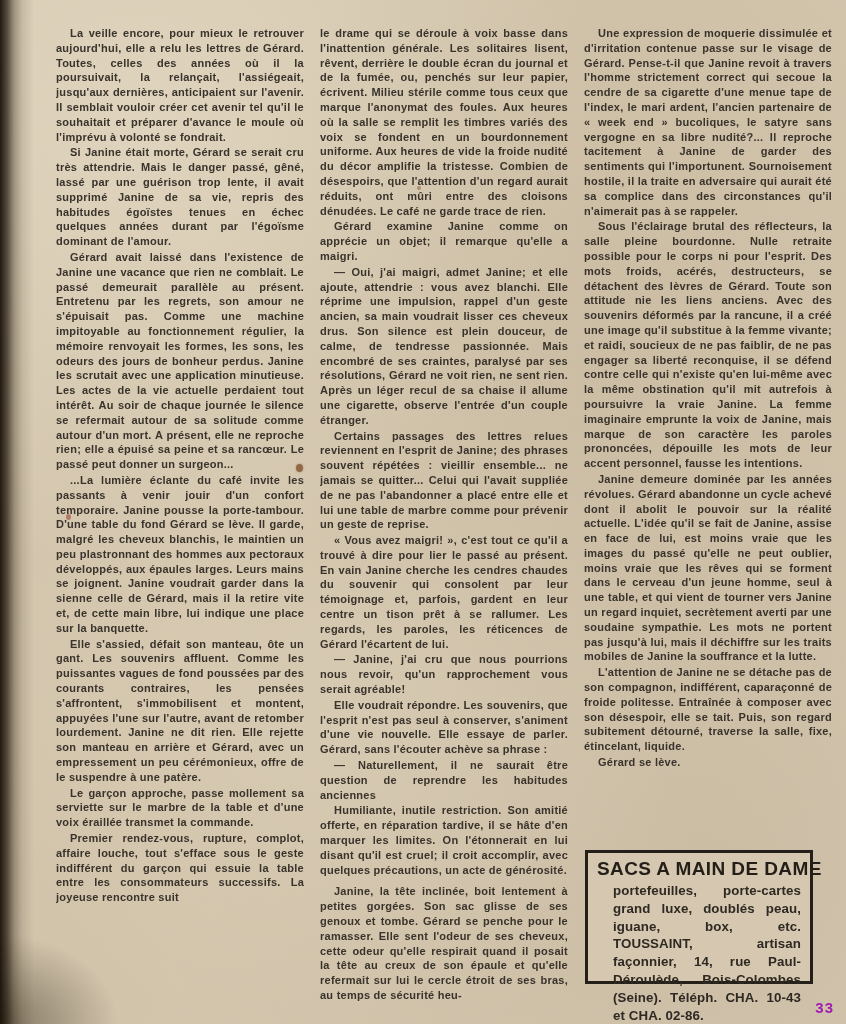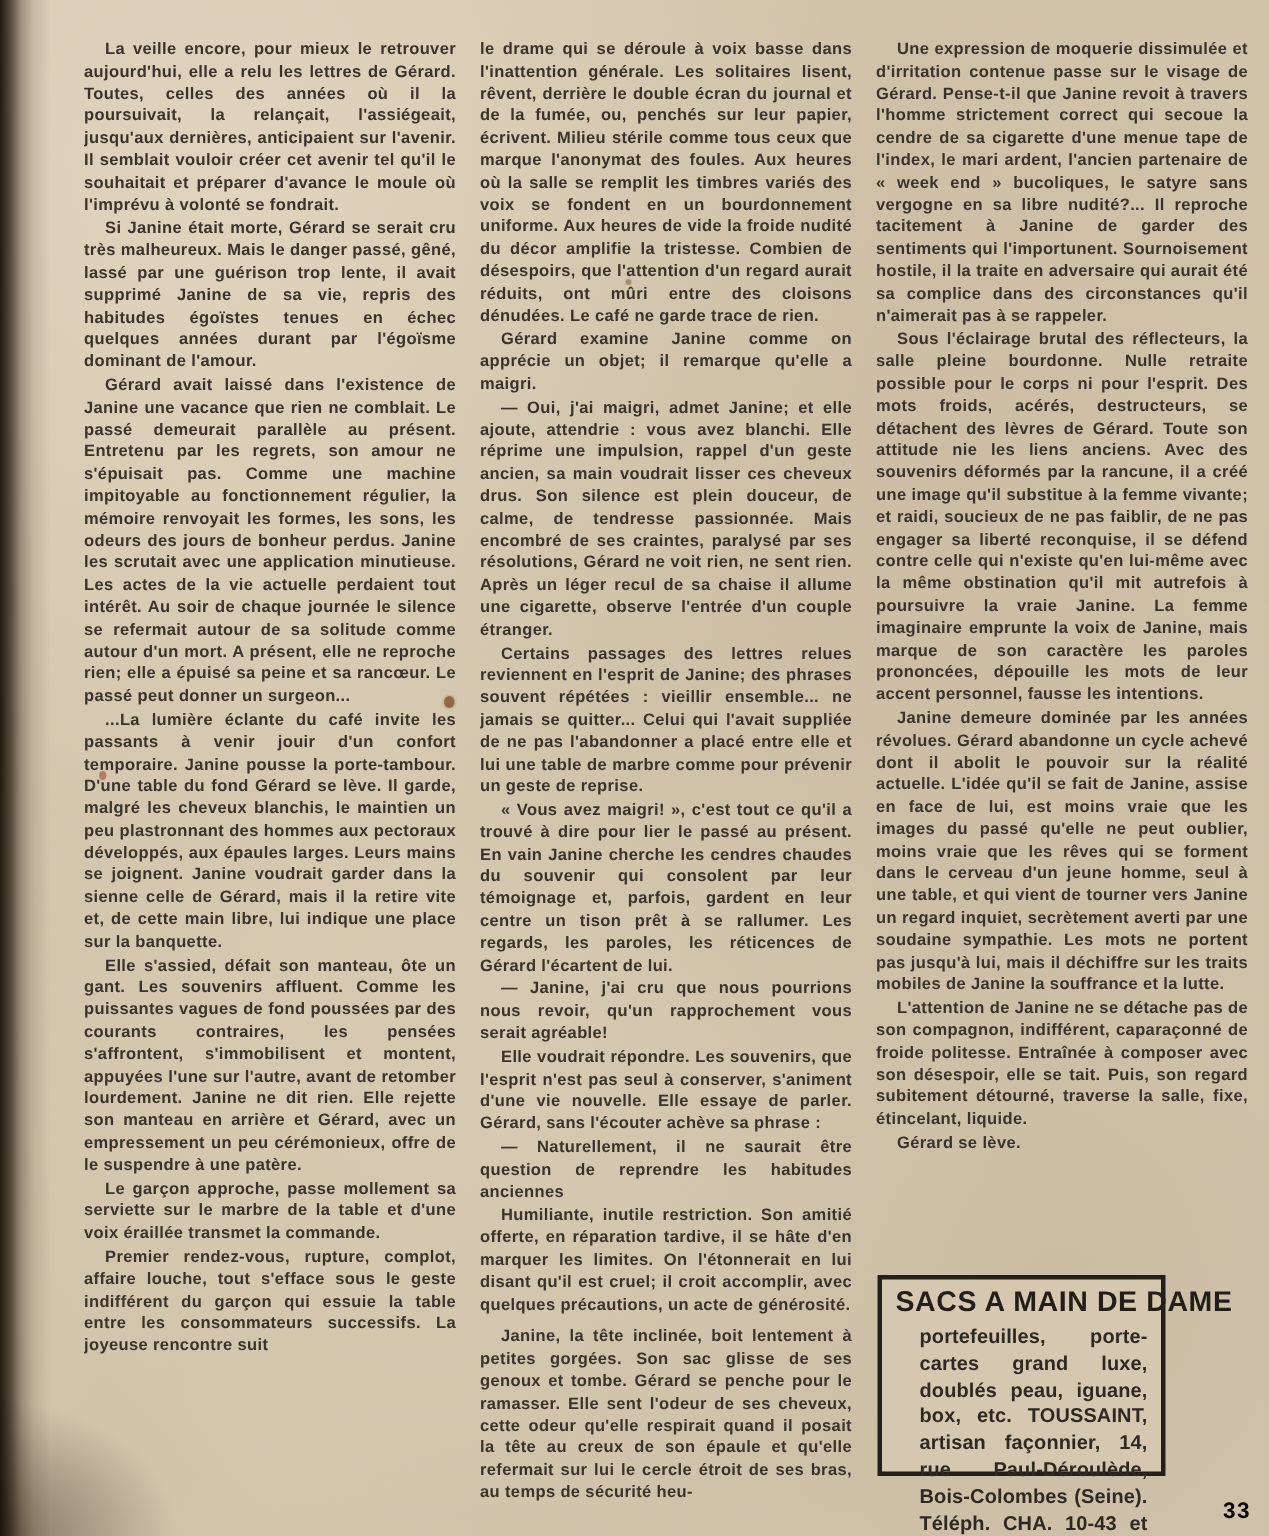--- a/index.html
+++ b/index.html
@@ -42,54 +42,54 @@
     color:#39332b;
     font-size:11px;line-height:14.8px;font-weight:bold;
     letter-spacing:0.25px;
     text-align:justify;
   }
   .para{margin:0 0 1px 0;text-indent:14px;hyphens:none;}
   .para.no-indent{text-indent:0;}
   .para.gap{margin-top:7px;}
 
   .ad-box{
-    position:absolute;left:585px;top:850px;width:192px;height:134px;z-index:6;
+    position:absolute;left:585px;top:850px;width:228px;height:134px;z-index:6;
     background:#d6c8b0;
     border:3px solid #241f19;
     box-sizing:border-box;
     padding:5px 9px 4px 9px;
     color:#2b2620;
   }
   .ad-title{
     font-size:19px;font-weight:bold;letter-spacing:0.4px;
     margin:0 0 2px 0;white-space:nowrap;color:#231e17;
   }
   .ad-body{
     font-size:13.3px;line-height:17.8px;font-weight:bold;
     letter-spacing:0.1px;text-align:justify;color:#2e2922;margin-left:16px;
   }
   .page-number{
     position:absolute;right:12px;bottom:8px;z-index:6;
-    font-size:15px;font-weight:bold;color:#000000;letter-spacing:1px;
+    font-size:15px;font-weight:bold;color:#a21caf;letter-spacing:1px;
   }
 </style>
 </head>
 <body>
 
 <div class="paper"></div>
 <div class="gutter-shadow"></div>
 <div class="corner-shadow"></div>
 <div class="speck s1"></div>
 <div class="speck s2"></div>
 <div class="speck s3"></div>
 
 <div class="content">
   <div class="column">
       <p class="para">La veille encore, pour mieux le retrouver aujourd'hui, elle a relu les lettres de Gérard. Toutes, celles des années où il la poursuivait, la relançait, l'assiégeait, jusqu'aux dernières, anticipaient sur l'avenir. Il semblait vouloir créer cet avenir tel qu'il le souhaitait et préparer d'avance le moule où l'imprévu à volonté se fondrait.</p>
-      <p class="para">Si Janine était morte, Gérard se serait cru très malheureux. Mais le danger passé, gêné, lassé par une guérison trop lente, il avait supprimé Janine de sa vie, repris des habitudes égoïstes tenues en échec quelques années durant par l'égoïsme dominant de l'amour.</p>
+      <p class="para">Si Janine était morte, Gérard se serait cru très attendrie. Mais le danger passé, gêné, lassé par une guérison trop lente, il avait supprimé Janine de sa vie, repris des habitudes égoïstes tenues en échec quelques années durant par l'égoïsme dominant de l'amour.</p>
       <p class="para">Gérard avait laissé dans l'existence de Janine une vacance que rien ne comblait. Le passé demeurait parallèle au présent. Entretenu par les regrets, son amour ne s'épuisait pas. Comme une machine impitoyable au fonctionnement régulier, la mémoire renvoyait les formes, les sons, les odeurs des jours de bonheur perdus. Janine les scrutait avec une application minutieuse. Les actes de la vie actuelle perdaient tout intérêt. Au soir de chaque journée le silence se refermait autour de sa solitude comme autour d'un mort. A présent, elle ne reproche rien; elle a épuisé sa peine et sa rancœur. Le passé peut donner un surgeon...</p>
       <p class="para">...La lumière éclante du café invite les passants à venir jouir d'un confort temporaire. Janine pousse la porte-tambour. D'une table du fond Gérard se lève. Il garde, malgré les cheveux blanchis, le maintien un peu plastronnant des hommes aux pectoraux développés, aux épaules larges. Leurs mains se joignent. Janine voudrait garder dans la sienne celle de Gérard, mais il la retire vite et, de cette main libre, lui indique une place sur la banquette.</p>
       <p class="para">Elle s'assied, défait son manteau, ôte un gant. Les souvenirs affluent. Comme les puissantes vagues de fond poussées par des courants contraires, les pensées s'affrontent, s'immobilisent et montent, appuyées l'une sur l'autre, avant de retomber lourdement. Janine ne dit rien. Elle rejette son manteau en arrière et Gérard, avec un empressement un peu cérémonieux, offre de le suspendre à une patère.</p>
       <p class="para">Le garçon approche, passe mollement sa serviette sur le marbre de la table et d'une voix éraillée transmet la commande.</p>
       <p class="para">Premier rendez-vous, rupture, complot, affaire louche, tout s'efface sous le geste indifférent du garçon qui essuie la table entre les consommateurs successifs. La joyeuse rencontre suit</p>
     </div>
   <div class="column">
       <p class="para no-indent">le drame qui se déroule à voix basse dans l'inattention générale. Les solitaires lisent, rêvent, derrière le double écran du journal et de la fumée, ou, penchés sur leur papier, écrivent. Milieu stérile comme tous ceux que marque l'anonymat des foules. Aux heures où la salle se remplit les timbres variés des voix se fondent en un bourdonnement uniforme. Aux heures de vide la froide nudité du décor amplifie la tristesse. Combien de désespoirs, que l'attention d'un regard aurait réduits, ont mûri entre des cloisons dénudées. Le café ne garde trace de rien.</p>
       <p class="para">Gérard examine Janine comme on apprécie un objet; il remarque qu'elle a maigri.</p>
       <p class="para">— Oui, j'ai maigri, admet Janine; et elle ajoute, attendrie : vous avez blanchi. Elle réprime une impulsion, rappel d'un geste ancien, sa main voudrait lisser ces cheveux drus. Son silence est plein douceur, de calme, de tendresse passionnée. Mais encombré de ses craintes, paralysé par ses résolutions, Gérard ne voit rien, ne sent rien. Après un léger recul de sa chaise il allume une cigarette, observe l'entrée d'un couple étranger.</p>

